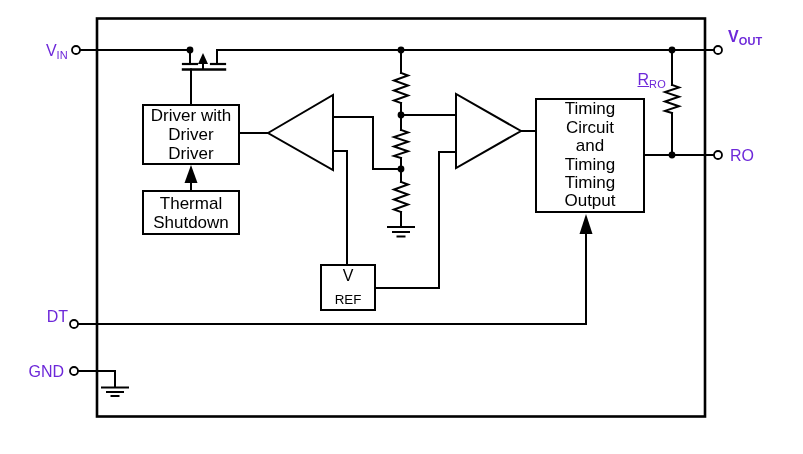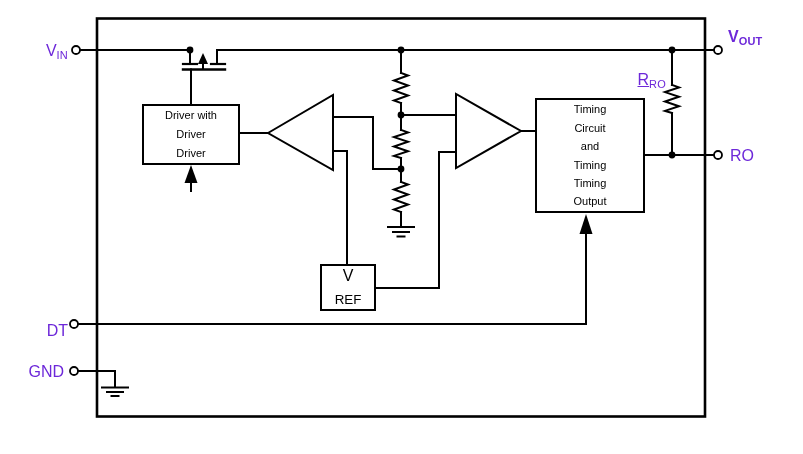--- a/index.html
+++ b/index.html
@@ -24,21 +24,21 @@
   .block {
     position: absolute;
     box-sizing: border-box;
     border: 2px solid #000000;
     background: #ffffff;
     display: flex;
     flex-direction: column;
     align-items: center;
     justify-content: center;
     text-align: center;
-    font-size: 11px;
+    font-size: 17px;
     line-height: 19px;
     color: #000000;
   }
   .block span { display: block; }
   .block.timing { line-height: 18.4px; }
   .lbl {
     position: absolute;
     font-size: 16px;
     line-height: 19px;
     white-space: nowrap;
@@ -152,39 +152,43 @@
       </g>
     </g>
   </svg>
 
   <div class="block" style="left:142px; top:104px; width:98px; height:61px;">
     <span>Driver with</span>
     <span>Driver</span>
     <span>Driver</span>
   </div>
 
+  <div class="block" style="left:142px; top:190px; width:98px; height:45px;">
+    <span>Thermal</span>
+    <span>Shutdown</span>
+  </div>
 
   <div class="block vref-lbl" style="left:320px; top:264px; width:56px; height:47px;">
     <span><span>V</span><sub>REF</sub></span>
   </div>
 
   <div class="block timing" style="left:535px; top:98px; width:110px; height:115px;">
     <span>Timing</span>
     <span>Circuit</span>
     <span>and</span>
     <span>Timing</span>
     <span>Timing</span>
     <span>Output</span>
   </div>
 
   <div class="lbl r-align" style="left:18px; top:41px; width:50px;"><span>V</span><sub>IN</sub></div>
 
   <div class="lbl" style="left:728px; top:27px;font-weight:bold;"><span>V</span><sub>OUT</sub></div>
 
   <div class="lbl" style="left:730px; top:146px;"><span>RO</span></div>
 
-  <div class="lbl r-align" style="left:18px; top:321px; width:50px;"><span>DT</span></div>
+  <div class="lbl r-align" style="left:18px; top:307px; width:50px;"><span>DT</span></div>
 
   <div class="lbl r-align" style="left:4px; top:362px; width:60px;"><span>GND</span></div>
 
   <div class="lbl r-align" style="left:610px; top:70px; width:56px;text-decoration:underline;"><span>R</span><sub>RO</sub></div>
 
 </div>
 
 </body></html>

